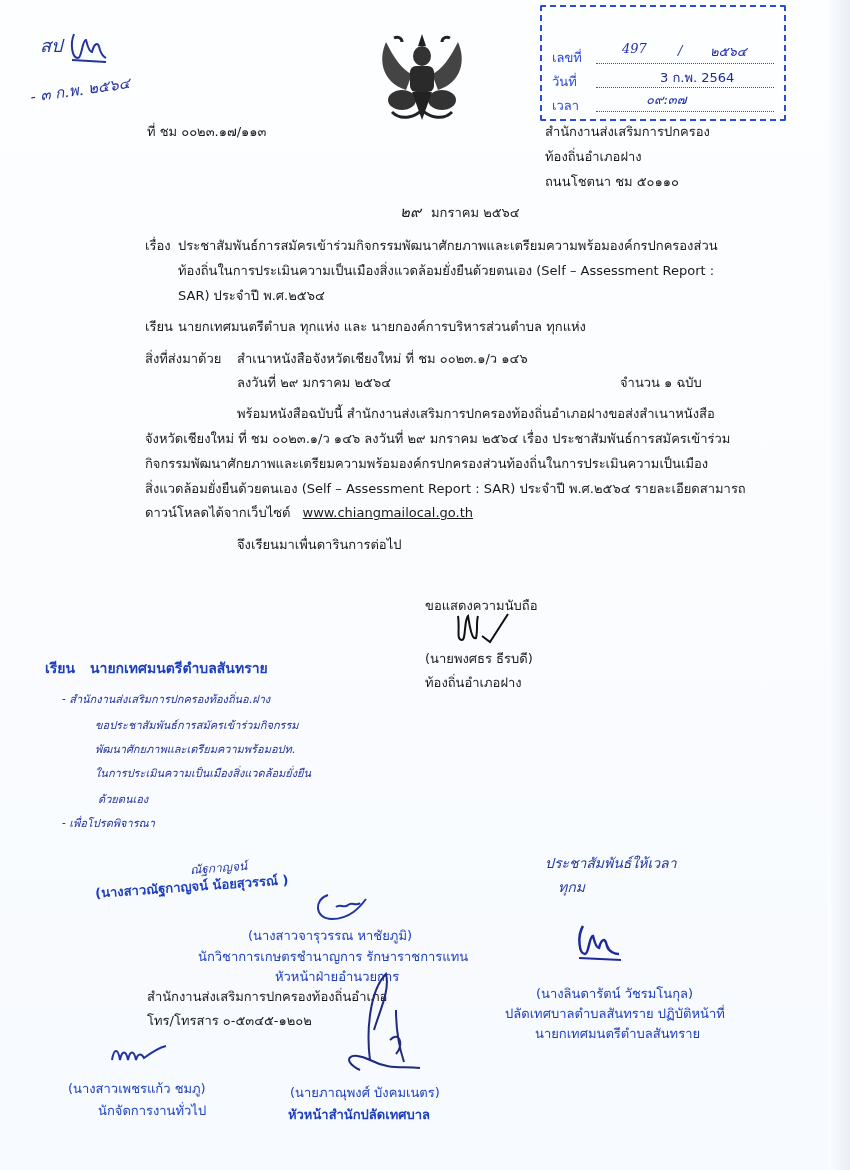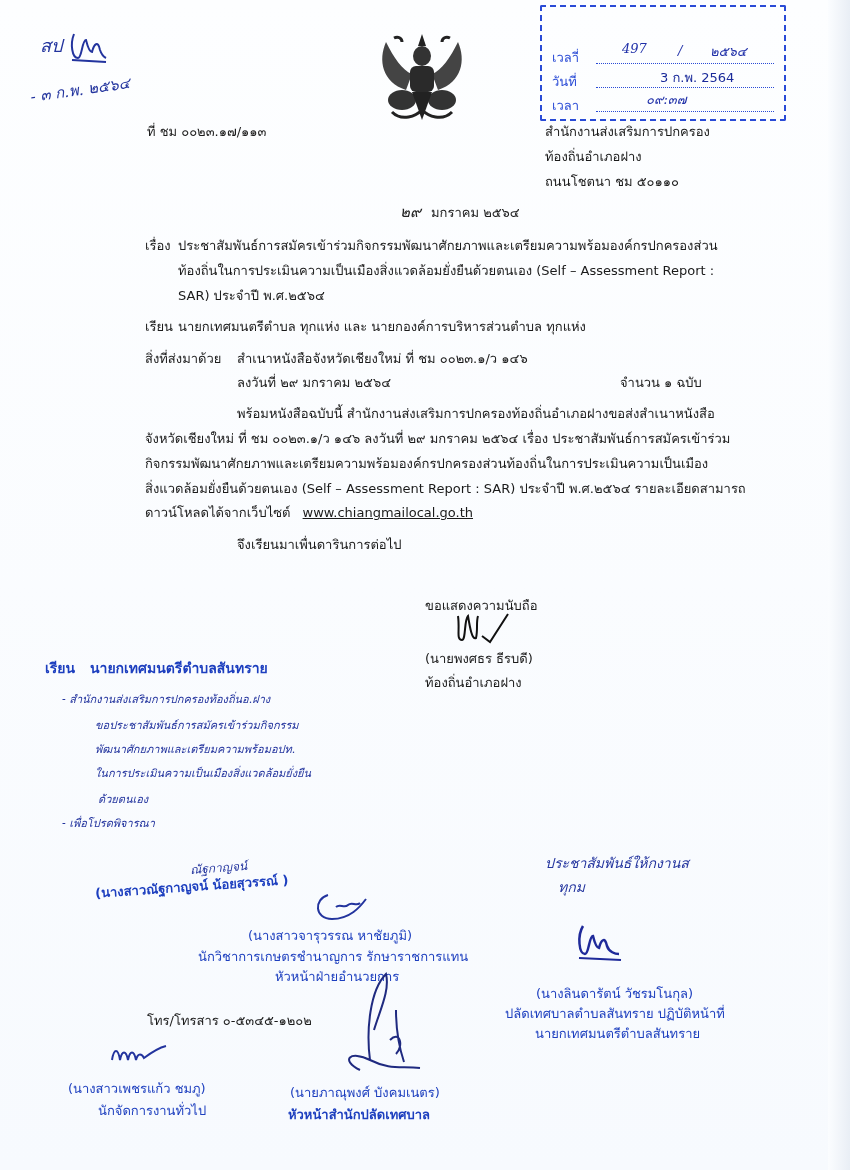--- a/index.html
+++ b/index.html
@@ -31,21 +31,21 @@
   <div class="abs hand" style="left:40px;top:30px;font-size:18px;">
     <span>สป</span>
     <svg width="40" height="34" viewBox="0 0 40 34" style="vertical-align:middle">
       <path d="M6 4 C2 14,4 28,10 28 C14 28,14 10,18 10 C20 18,22 22,24 22 C26 14,30 10,32 20 C34 26,38 28,38 28" stroke="#23349e" stroke-width="2" fill="none"></path>
       <path d="M4 30 L38 32" stroke="#23349e" stroke-width="2" fill="none"></path>
     </svg>
   </div>
   <div class="abs hand" style="left:30px;top:78px;font-size:15px;transform:rotate(-8deg);">- ๓ ก.พ. ๒๕๖๔</div>
 
   <div class="stamp">
-    <div class="row" style="top:40px;">เวลาี่</div>
+    <div class="row" style="top:40px;">เลขที่</div>
     <div class="dots" style="top:42px;"></div>
     <div class="val hand" style="left:80px;top:34px;">497</div>
     <div class="val hand" style="left:136px;top:36px;">/</div>
     <div class="val hand" style="left:168px;top:34px;">๒๕๖๔</div>
     <div class="row" style="top:64px;">วันที่</div>
     <div class="dots" style="top:66px;"></div>
     <div class="val" style="left:118px;top:60px;color:#1a2a9a;">3 ก.พ. 2564</div>
     <div class="row" style="top:88px;">เวลา</div>
     <div class="dots" style="top:90px;"></div>
     <div class="val hand" style="left:104px;top:82px;">๐๙:๓๗</div>
@@ -121,36 +121,37 @@
   <div class="abs hand" style="left:190px;top:858px;font-size:12px;transform:rotate(-4deg);">ณัฐกาญจน์</div>
   <div class="abs blue" style="left:95px;top:876px;font-size:13px;font-weight:bold;transform:rotate(-4deg);">(นางสาวณัฐกาญจน์  น้อยสุวรรณ์ )</div>
 
   <svg class="abs" style="left:310px;top:885px;" width="70" height="40" viewBox="0 0 70 40">
     <path d="M18 10 C4 14,4 34,22 34 C40 34,50 22,56 14 M26 22 C30 18,34 24,38 20 C42 16,46 22,50 18" stroke="#23349e" stroke-width="2" fill="none"></path>
   </svg>
   <div class="abs blue" style="left:248px;top:925px;font-size:13px;">(นางสาวจารุวรรณ  หาชัยภูมิ)</div>
   <div class="abs blue" style="left:198px;top:946px;font-size:13px;">นักวิชาการเกษตรชำนาญการ รักษาราชการแทน</div>
   <div class="abs blue" style="left:275px;top:966px;font-size:13px;">หัวหน้าฝ่ายอำนวยการ</div>
 
+  <div class="abs t" style="left:147px;top:988px;">สำนักงานส่งเสริมการปกครองท้องถิ่นอำเภอ</div>
   <div class="abs t" style="left:147px;top:1012px;">โทร/โทรสาร  ๐-๕๓๔๕-๑๒๐๒</div>
 
   <svg class="abs" style="left:330px;top:970px;" width="120" height="120" viewBox="0 0 120 120">
     <path d="M30 100 C10 90,20 80,40 90 C60 100,70 96,90 98 M40 90 C36 60,40 20,56 4 C60 20,50 40,44 60 M66 40 C66 60,70 80,74 92 M60 70 C70 60,74 76,66 84" stroke="#1f2a80" stroke-width="2" fill="none"></path>
   </svg>
 
   <svg class="abs" style="left:108px;top:1042px;" width="60" height="24" viewBox="0 0 60 24">
     <path d="M4 18 C6 6,10 6,12 18 C14 8,18 8,20 18 C22 8,26 8,28 18 C30 10,34 12,36 16 C44 10,50 6,58 4" stroke="#23349e" stroke-width="2" fill="none"></path>
   </svg>
   <div class="abs blue" style="left:68px;top:1078px;font-size:13px;">(นางสาวเพชรแก้ว  ชมภู)</div>
   <div class="abs blue" style="left:98px;top:1100px;font-size:13px;">นักจัดการงานทั่วไป</div>
 
   <div class="abs blue" style="left:290px;top:1082px;font-size:13px;">(นายภาณุพงศ์  บังคมเนตร)</div>
   <div class="abs blue" style="left:288px;top:1104px;font-size:13px;font-weight:bold;">หัวหน้าสำนักปลัดเทศบาล</div>
 
-  <div class="abs hand" style="left:545px;top:852px;font-size:14px;">ประชาสัมพันธ์ให้กงานส</div>
+  <div class="abs hand" style="left:545px;top:852px;font-size:14px;">ประชาสัมพันธ์ให้เวลา</div>
   <div class="abs hand" style="left:558px;top:876px;font-size:14px;">ทุกม</div>
   <svg class="abs" style="left:575px;top:922px;" width="50" height="40" viewBox="0 0 50 40">
     <path d="M8 4 C2 14,4 32,10 32 C14 32,14 14,18 14 C20 22,22 26,24 26 C26 18,30 14,32 24 C34 30,40 32,44 32" stroke="#1f2a9a" stroke-width="2.5" fill="none"></path>
     <path d="M4 36 L46 38" stroke="#1f2a9a" stroke-width="2" fill="none"></path>
   </svg>
   <div class="abs blue" style="left:536px;top:983px;font-size:13px;">(นางลินดารัตน์  วัชรมโนกุล)</div>
   <div class="abs blue" style="left:505px;top:1003px;font-size:13px;">ปลัดเทศบาลตำบลสันทราย ปฏิบัติหน้าที่</div>
   <div class="abs blue" style="left:535px;top:1023px;font-size:13px;">นายกเทศมนตรีตำบลสันทราย</div>
 
   <div class="right-edge"></div>

